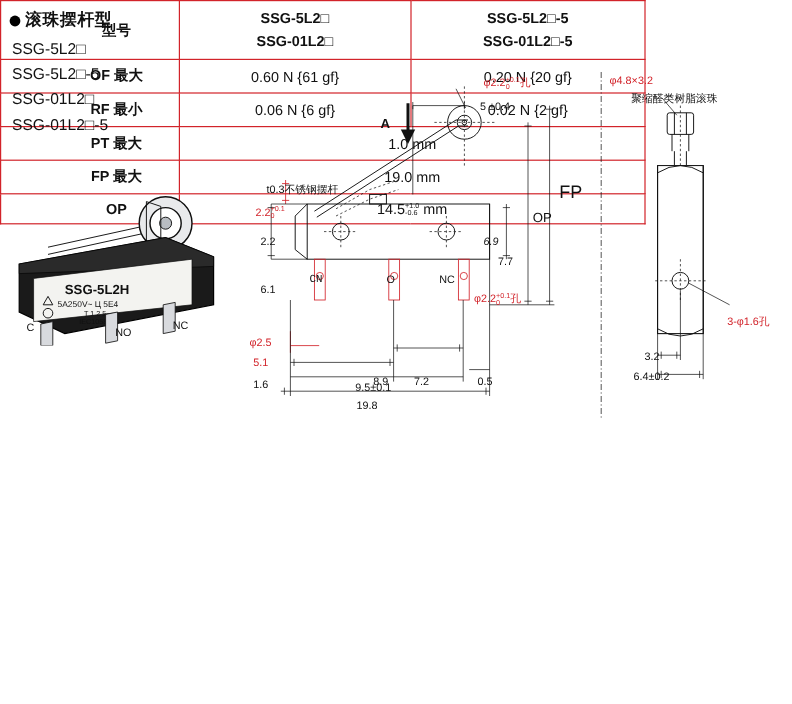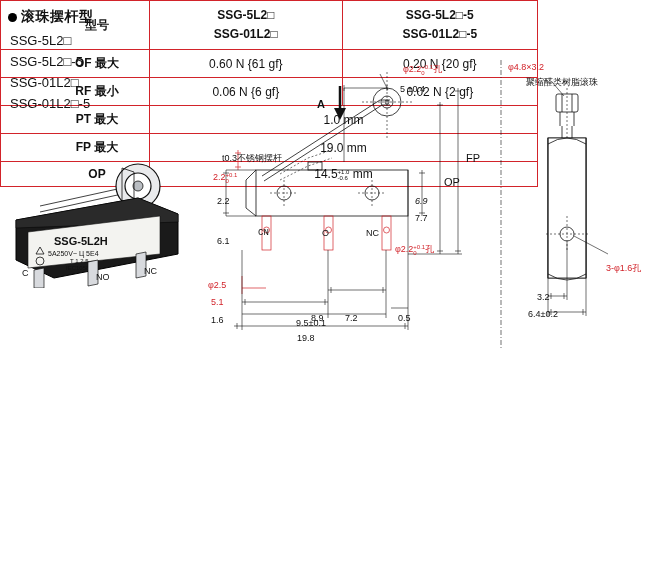--- a/index.html
+++ b/index.html
@@ -176,23 +176,23 @@
 <div class="abs lbl" style="left:400px;top:84px;">
   <span>5</span> <span>±0.4</span>
 </div>
 <div class="abs lbl b" style="left:317px;top:98px;font-size:11px;">A</div>
 <div class="abs lbl" style="left:222px;top:152px;text-align:center;">t0.3不锈钢摆杆</div>
 <div class="abs lbl red" style="left:213px;top:172px;">
   <span>2.2</span><span class="fracs"><span>+0.1</span><br><span>0</span></span>
 </div>
 <div class="abs lbl" style="left:217px;top:196px;">2.2</div>
 <div class="abs lbl" style="left:217px;top:236px;">6.1</div>
-<div class="abs lbl" style="left:415px;top:196px;font-style:italic;">6.9</div>
+<div class="abs lbl" style="left:403px;top:196px;font-style:italic;">6.9</div>
 <div class="abs lbl" style="left:415px;top:213px;">7.7</div>
-<div class="abs lbl" style="left:466px;top:152px;font-size:11px;">FP</div>
+<div class="abs lbl" style="left:466px;top:152px;font-size:15px;">FP</div>
 <div class="abs lbl" style="left:444px;top:176px;font-size:11px;">OP</div>
 <div class="abs lbl" style="left:258px;top:228px;font-family:Liberation Mono, monospace;">CN</div>
 <div class="abs lbl" style="left:322px;top:228px;">O</div>
 <div class="abs lbl" style="left:366px;top:228px;">NC</div>
 <div class="abs lbl red" style="left:395px;top:243px;">
   <span>φ2.2</span><span class="fracs"><span>+0.1</span><br><span>0</span></span><span>孔</span>
 </div>
 <div class="abs lbl red" style="left:208px;top:280px;">φ2.5</div>
 <div class="abs lbl red" style="left:211px;top:297px;">5.1</div>
 <div class="abs lbl" style="left:211px;top:315px;">1.6</div>

